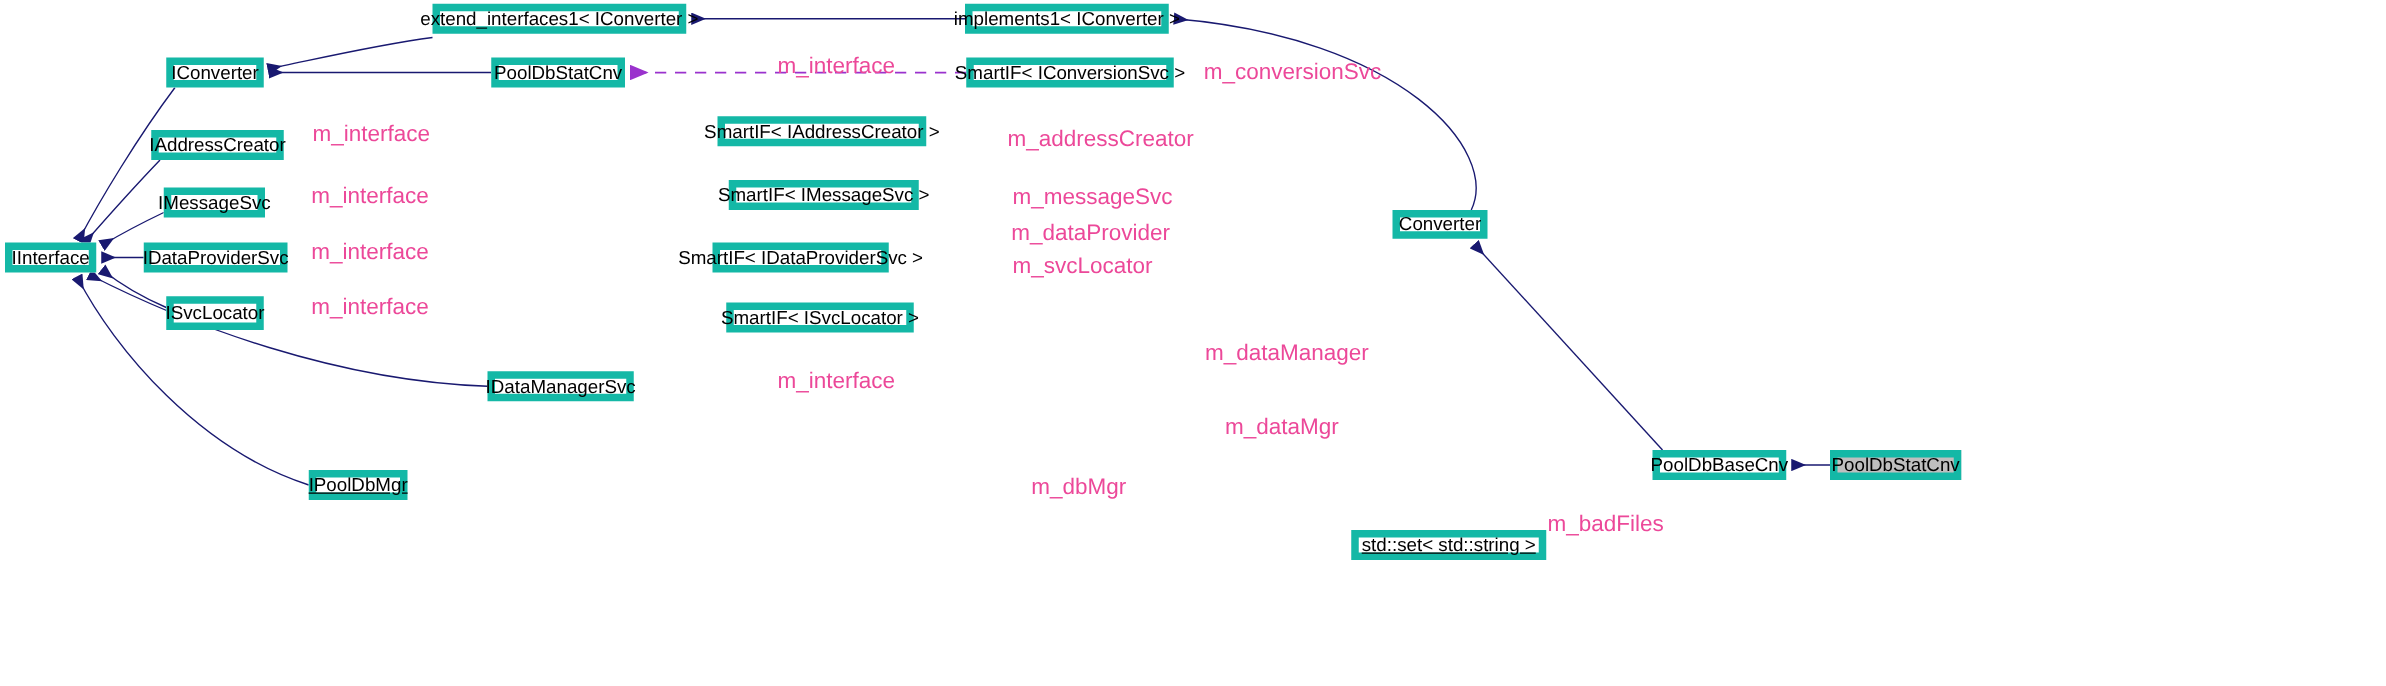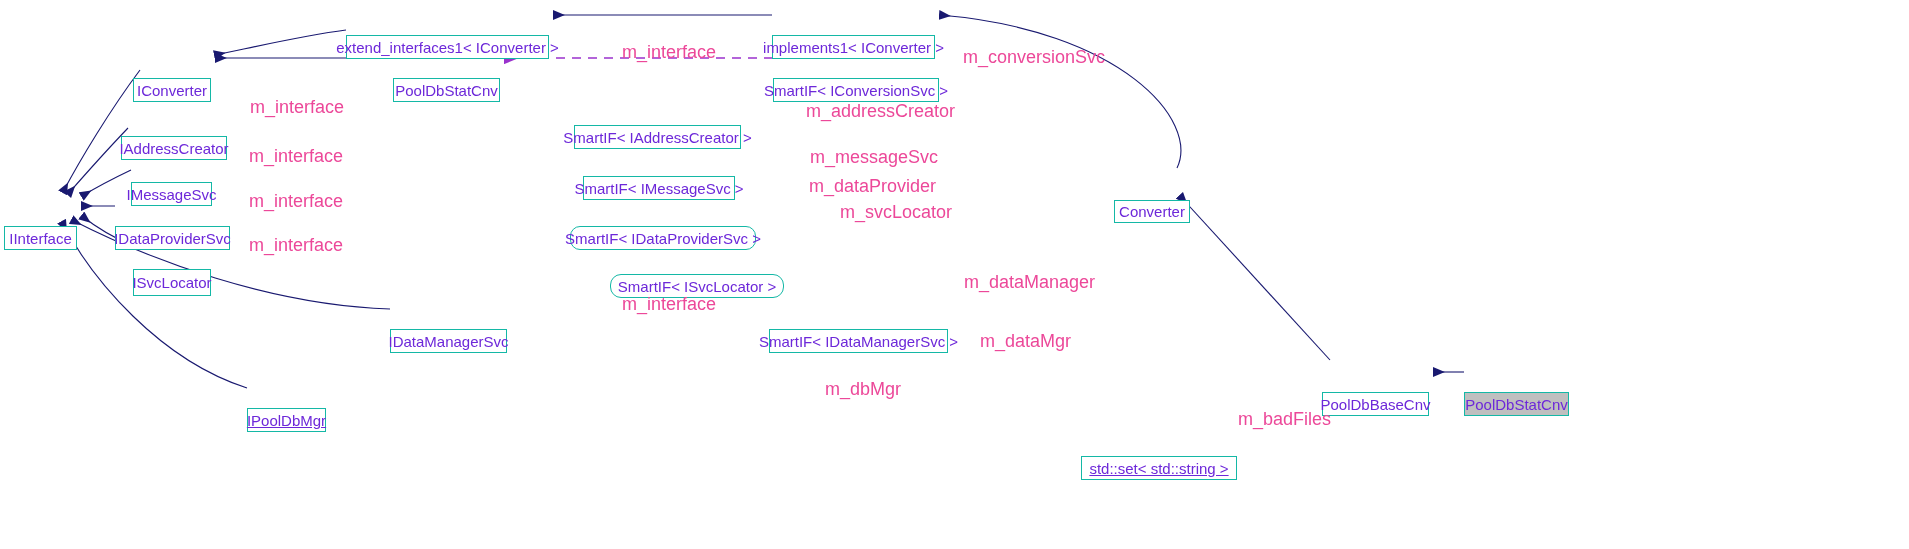--- a/index.html
+++ b/index.html
@@ -20,31 +20,30 @@
   svg.edge-layer {
     position: absolute;
     left: 0;
     top: 0;
     width: 1909px;
     height: 549px;
   }
   .node {
     position: absolute;
     box-sizing: border-box;
-    border: 1px solid #14b8a6;
+    border: 6px solid #14b8a6;
     background: #ffffff;
-    color: #6d28d9;
+    color: #000000;
     font-size: 15px;
     line-height: 1;
     display: flex;
     align-items: center;
     justify-content: center;
     white-space: nowrap;
     letter-spacing: 0px;
-    margin-top: 32px;
   }
   .node.highlight {
     background: #bfbfbf;
   }
   .edge-label {
     position: absolute;
     font-size: 18px;
     color: #ec4899;
     white-space: nowrap;
     line-height: 1;
@@ -176,47 +175,44 @@
   </div>
 
   <div class="node" style="left:583px; top:144px; width:152px; height:24px;">
     <span>SmartIF&lt; IMessageSvc &gt;</span>
   </div>
 
   <div class="node" style="left:115px; top:194px; width:115px; height:24px;">
     <span>IDataProviderSvc</span>
   </div>
 
-  <div class="node" style="left:570px; top:194px; width:186px; height:24px;border-radius:10px;">
+  <div class="node" style="left:570px; top:194px; width:141px; height:24px;">
     <span>SmartIF&lt; IDataProviderSvc &gt;</span>
   </div>
 
   <div class="node" style="left:133px; top:237px; width:78px; height:27px;">
     <span>ISvcLocator</span>
   </div>
 
-  <div class="node" style="left:610px; top:242px; width:174px; height:24px;border-radius:11px;">
+  <div class="node" style="left:581px; top:242px; width:150px; height:24px;">
     <span>SmartIF&lt; ISvcLocator &gt;</span>
   </div>
 
   <div class="node" style="left:4px; top:194px; width:73px; height:24px;">
     <span>IInterface</span>
   </div>
 
   <div class="node" style="left:1114px; top:168px; width:76px; height:23px;">
     <span>Converter</span>
   </div>
 
   <div class="node" style="left:390px; top:297px; width:117px; height:24px;">
     <span>IDataManagerSvc</span>
   </div>
 
-  <div class="node" style="left:769px; top:297px; width:179px; height:24px;">
-    <span>SmartIF&lt; IDataManagerSvc &gt;</span>
-  </div>
 
   <div class="node" style="left:247px; top:376px; width:79px; height:24px;text-decoration:underline;">
     <span>IPoolDbMgr</span>
   </div>
 
   <div class="node" style="left:1322px; top:360px; width:107px; height:24px;">
     <span>PoolDbBaseCnv</span>
   </div>
 
   <div class="node highlight" style="left:1464px; top:360px; width:105px; height:24px;">
@@ -236,21 +232,21 @@
   <div class="edge-label" style="left:806px; top:102px;">m_addressCreator</div>
 
   <div class="edge-label" style="left:249px; top:147px;">m_interface</div>
 
   <div class="edge-label" style="left:810px; top:148px;">m_messageSvc</div>
 
   <div class="edge-label" style="left:249px; top:192px;">m_interface</div>
 
   <div class="edge-label" style="left:809px; top:177px;">m_dataProvider</div>
 
-  <div class="edge-label" style="left:840px; top:203px;">m_svcLocator</div>
+  <div class="edge-label" style="left:810px; top:203px;">m_svcLocator</div>
 
   <div class="edge-label" style="left:249px; top:236px;">m_interface</div>
 
   <div class="edge-label" style="left:622px; top:295px;">m_interface</div>
 
   <div class="edge-label" style="left:964px; top:273px;">m_dataManager</div>
 
   <div class="edge-label" style="left:980px; top:332px;">m_dataMgr</div>
 
   <div class="edge-label" style="left:825px; top:380px;">m_dbMgr</div>

